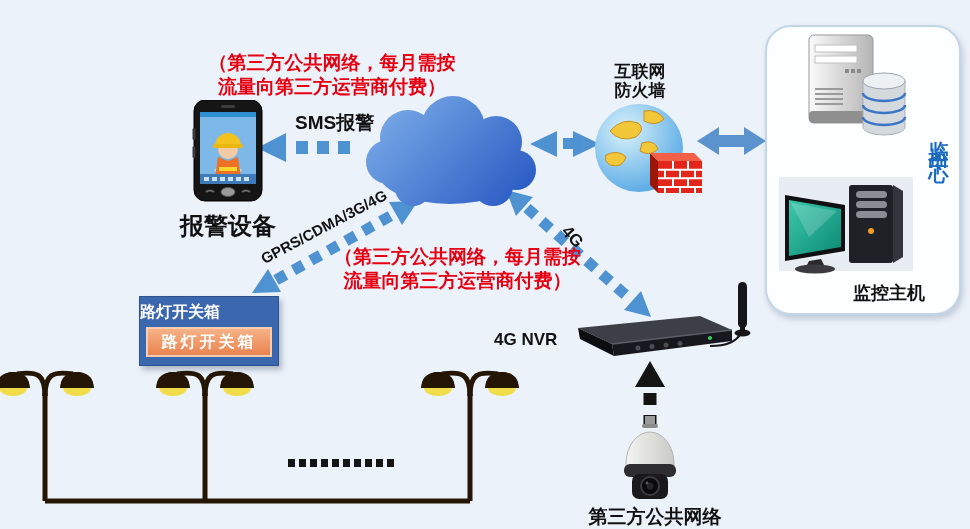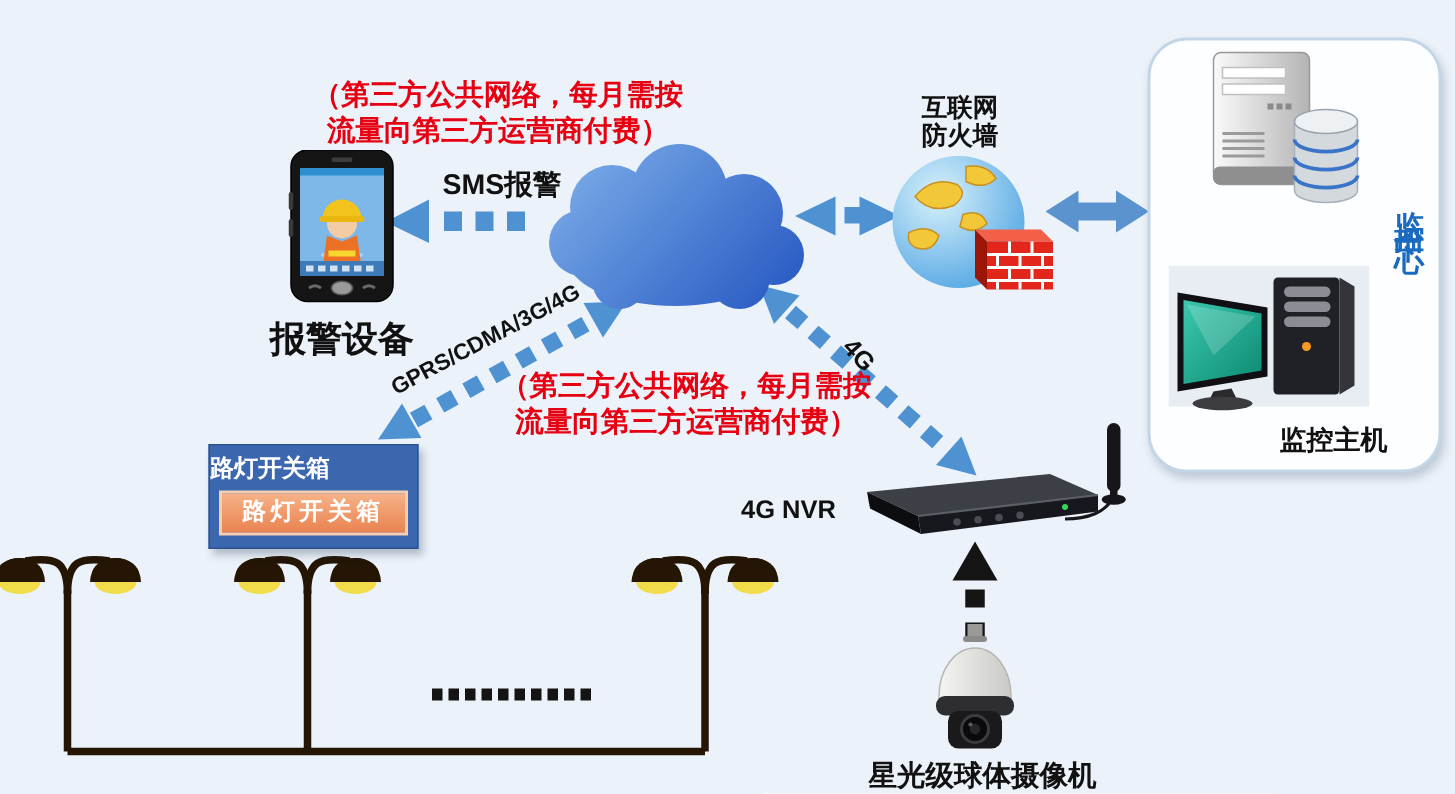--- a/index.html
+++ b/index.html
@@ -347,15 +347,15 @@
       <rect x="33" y="0" width="10" height="10" fill="#9a9a98"></rect>
       <rect x="30" y="8" width="16" height="4" rx="2" fill="#8a8a88"></rect>
       <path d="M14,48 A24 32 0 0 1 62,48 L62,52 H14 Z" fill="url(#dm)" stroke="#b5b5b1"></path>
       <rect x="12" y="48" width="52" height="13" rx="6" fill="#2e2e30"></rect>
       <rect x="20" y="58" width="36" height="25" rx="7" fill="#1a1a1c"></rect>
       <circle cx="38" cy="70" r="9" fill="#0a0a0c" stroke="#3c3c40" stroke-width="2"></circle>
       <circle cx="38" cy="70" r="3.5" fill="#26262a"></circle>
       <circle cx="35" cy="67" r="1.4" fill="#5a5a60"></circle>
     </svg>
   </div>
-  <div class="abs lbl" style="left:575px;top:504px;width:160px;text-align:center;font-size:19px">星光级球体摄像机</div>
+  <div class="abs lbl" style="left:575px;top:504px;width:160px;text-align:center;font-size:19px">第三方公共网络</div>
 
 </div>
 
 </body></html>

